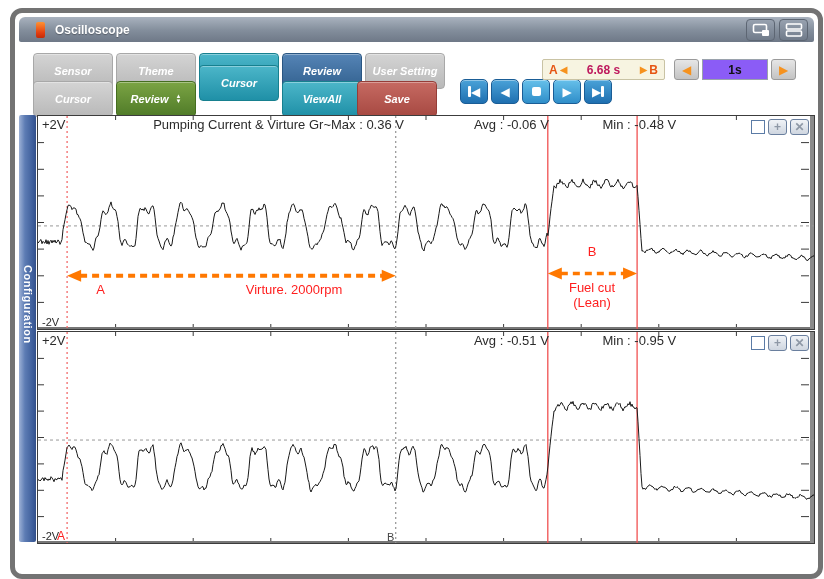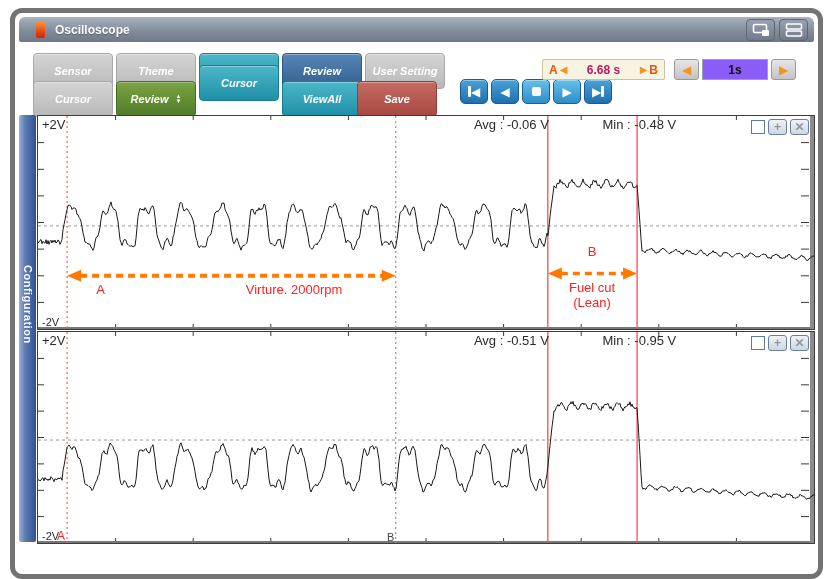--- a/index.html
+++ b/index.html
@@ -177,20 +177,21 @@
         <line x1="599.1" y1="0" x2="599.1" y2="213" stroke="#f05050" stroke-width="1.3"></line>
         <polyline points="0,127.0 1,125.9 2,124.4 3,123.5 4,127.7 5,125.3 6,126.6 7,127.2 8,123.7 9,128.0 10,124.5 11,128.3 12,125.4 13,124.2 14,127.0 15,124.4 16,126.2 17,124.1 18,127.0 19,126.1 20,123.9 21,125.2 22,128.4 23,126.2 24,123.5 25,113.7 26,108.6 27,103.7 28,98.3 29,93.8 30,89.5 31,89.0 32,89.6 33,90.4 34,93.6 35,92.2 36,91.8 37,92.3 38,93.2 39,98.4 40,98.6 41,101.3 42,102.8 43,105.5 44,110.8 45,116.8 46,120.9 47,126.2 48,126.2 49,127.2 50,127.8 51,128.0 52,128.3 53,131.0 54,132.4 55,134.4 56,131.9 57,126.1 58,121.7 59,120.8 60,120.0 61,116.0 62,111.1 63,103.5 64,97.9 65,94.8 66,96.0 67,97.7 68,98.6 69,97.3 70,95.8 71,91.3 72,88.9 73,85.9 74,90.4 75,92.2 76,93.7 77,93.5 78,95.4 79,100.5 80,105.5 81,114.5 82,123.5 83,126.6 84,129.5 85,126.3 86,123.9 87,123.5 88,124.3 89,127.8 90,128.4 91,129.4 92,130.5 93,129.4 94,130.2 95,130.7 96,130.1 97,129.8 98,122.4 99,111.8 100,100.4 101,96.1 102,92.4 103,93.0 104,94.1 105,92.9 106,94.6 107,91.6 108,93.1 109,95.6 110,97.5 111,97.8 112,94.7 113,91.8 114,90.2 115,89.9 116,93.6 117,101.2 118,110.3 119,118.9 120,122.3 121,125.0 122,128.1 123,131.0 124,132.3 125,133.7 126,129.6 127,125.3 128,124.6 129,122.3 130,123.2 131,126.5 132,128.9 133,130.1 134,128.0 135,121.0 136,118.4 137,111.0 138,106.6 139,101.9 140,96.3 141,91.6 142,87.0 143,86.3 144,87.3 145,92.3 146,95.0 147,94.2 148,93.4 149,92.5 150,94.2 151,95.8 152,97.9 153,99.2 154,101.6 155,104.2 156,108.6 157,116.3 158,121.9 159,124.6 160,129.6 161,131.6 162,130.9 163,129.5 164,130.6 165,131.1 166,130.6 167,131.0 168,130.4 169,125.5 170,121.5 171,120.3 172,119.2 173,117.8 174,113.7 175,107.4 176,101.0 177,96.8 178,96.3 179,94.9 180,95.7 181,94.0 182,92.8 183,90.9 184,86.9 185,87.4 186,87.0 187,93.2 188,95.6 189,97.4 190,99.9 191,102.2 192,106.9 193,115.0 194,120.2 195,125.7 196,127.7 197,126.0 198,123.8 199,122.4 200,125.5 201,128.7 202,131.2 203,134.2 204,131.0 205,129.5 206,129.7 207,128.6 208,127.6 209,126.7 210,120.3 211,111.3 212,100.8 213,93.5 214,93.4 215,93.4 216,97.1 217,98.4 218,95.4 219,93.9 220,94.5 221,91.8 222,94.1 223,92.8 224,93.5 225,91.7 226,88.0 227,88.8 228,94.0 229,101.8 230,112.4 231,121.8 232,126.6 233,128.1 234,127.4 235,128.5 236,129.7 237,129.6 238,128.7 239,125.5 240,123.3 241,124.2 242,123.1 243,128.3 244,131.5 245,132.6 246,128.1 247,122.7 248,117.1 249,106.3 250,102.6 251,96.6 252,95.7 253,91.5 254,88.8 255,87.8 256,88.6 257,91.8 258,95.2 259,96.4 260,96.4 261,95.7 262,93.5 263,94.4 264,93.6 265,96.9 266,102.3 267,106.1 268,110.6 269,115.8 270,120.8 271,127.7 272,131.4 273,132.5 274,133.2 275,132.5 276,129.8 277,128.7 278,127.6 279,128.9 280,126.7 281,125.7 282,123.9 283,122.4 284,118.2 285,116.4 286,113.9 287,108.9 288,103.8 289,98.5 290,95.3 291,91.1 292,90.3 293,90.8 294,91.5 295,90.5 296,88.5 297,87.3 298,89.1 299,92.0 300,96.0 301,99.6 302,102.3 303,101.6 304,107.3 305,111.7 306,116.5 307,121.9 308,126.9 309,124.8 310,124.2 311,125.7 312,126.0 313,127.1 314,132.1 315,133.8 316,133.5 317,130.3 318,129.0 319,124.7 320,123.0 321,122.5 322,118.6 323,111.2 324,103.6 325,96.7 326,93.5 327,94.9 328,98.2 329,98.2 330,99.0 331,93.9 332,92.5 333,89.5 334,89.3 335,90.7 336,91.2 337,91.2 338,90.6 339,92.5 340,95.6 341,105.3 342,115.5 343,123.6 344,129.5 345,127.6 346,126.5 347,125.7 348,126.0 349,126.0 350,126.7 351,128.9 352,127.4 353,124.8 354,125.6 355,128.8 356,131.9 357,132.8 358,129.4 359,123.2 360,115.6 361,105.2 362,96.8 363,95.9 364,94.6 365,93.7 366,91.1 367,89.3 368,91.3 369,92.6 370,95.9 371,98.3 372,99.4 373,95.5 374,93.6 375,91.3 376,91.0 377,95.2 378,101.0 379,108.2 380,116.0 381,118.9 382,123.6 383,126.4 384,132.0 385,133.7 386,135.0 387,130.1 388,127.7 389,126.4 390,125.0 391,124.9 392,126.4 393,127.8 394,125.5 395,124.5 396,120.5 397,116.7 398,111.9 399,109.8 400,103.8 401,97.7 402,91.4 403,88.1 404,87.9 405,90.2 406,89.7 407,92.0 408,90.9 409,90.9 410,92.7 411,94.9 412,98.1 413,99.4 414,101.4 415,102.6 416,105.8 417,110.0 418,116.3 419,121.9 420,124.7 421,127.7 422,128.9 423,129.1 424,127.4 425,128.4 426,131.0 427,133.5 428,132.2 429,130.2 430,127.8 431,123.6 432,122.3 433,120.0 434,118.2 435,113.5 436,106.1 437,99.8 438,94.8 439,94.5 440,97.8 441,97.4 442,96.0 443,94.9 444,90.3 445,87.8 446,88.7 447,88.6 448,90.8 449,92.6 450,93.8 451,95.1 452,99.4 453,103.8 454,113.9 455,123.2 456,126.7 457,127.5 458,125.8 459,122.2 460,122.0 461,124.8 462,126.4 463,130.3 464,130.0 465,128.1 466,128.3 467,127.6 468,129.4 469,131.3 470,128.0 471,121.3 472,111.8 473,102.3 474,94.7 475,93.5 476,92.0 477,93.0 478,94.0 479,94.9 480,94.1 481,93.0 482,93.5 483,97.3 484,96.1 485,94.3 486,92.5 487,87.7 488,88.5 489,93.9 490,102.1 491,109.5 492,119.4 493,123.3 494,127.0 495,127.5 496,130.5 497,131.5 498,131.1 499,131.9 500,128.3 501,123.1 502,122.4 503,124.8 504,127.6 505,128.1 506,130.5 507,127.3 508,121.4 509,117.1 510,119.6 511,110.9 512,100.9 513,92.4 514,85.2 515,77.4 516,69.8 517,71.1 518,72.2 519,67.5 520,67.3 521,67.7 522,63.4 523,66.6 524,65.6 525,68.3 526,67.2 527,68.4 528,70.5 529,71.4 530,71.5 531,66.7 532,66.8 533,65.5 534,63.4 535,66.8 536,66.0 537,68.3 538,69.7 539,70.5 540,70.9 541,70.8 542,70.7 543,68.7 544,66.5 545,62.9 546,66.8 547,67.3 548,69.1 549,68.7 550,70.2 551,71.0 552,72.2 553,68.1 554,69.0 555,64.4 556,64.3 557,66.3 558,64.5 559,68.1 560,69.9 561,68.6 562,70.3 563,72.4 564,70.7 565,68.1 566,67.8 567,63.9 568,63.5 569,63.5 570,64.1 571,66.5 572,69.7 573,71.1 574,69.3 575,71.0 576,70.1 577,68.9 578,67.3 579,65.6 580,63.3 581,66.3 582,67.5 583,70.6 584,69.8 585,72.6 586,72.3 587,70.4 588,69.1 589,67.2 590,66.2 591,66.4 592,66.3 593,65.8 594,66.8 595,71.3 596,71.3 597,71.8 598,70.4 599,69.4 600,80.7 601,94.7 602,108.4 603,122.6 604,135.2 605,134.6 606,135.7 607,136.9 608,134.7 609,133.9 610,134.5 611,133.3 612,133.4 613,132.6 614,132.3 615,134.8 616,134.2 617,136.6 618,137.0 619,137.1 620,135.7 621,136.3 622,134.3 623,134.0 624,132.7 625,132.3 626,132.9 627,133.6 628,135.0 629,135.5 630,136.6 631,137.6 632,137.6 633,135.8 634,136.5 635,135.3 636,135.0 637,134.4 638,133.0 639,134.8 640,135.8 641,135.0 642,136.0 643,137.8 644,137.0 645,138.7 646,136.6 647,136.3 648,135.0 649,133.8 650,135.0 651,135.5 652,134.7 653,136.6 654,137.2 655,137.7 656,137.7 657,138.5 658,138.7 659,138.0 660,136.9 661,135.7 662,134.3 663,133.9 664,135.1 665,137.0 666,137.8 667,137.3 668,138.9 669,139.9 670,139.6 671,137.5 672,137.9 673,136.6 674,136.6 675,134.6 676,136.6 677,136.1 678,136.9 679,137.3 680,138.4 681,140.0 682,140.0 683,140.3 684,139.5 685,137.1 686,136.5 687,137.0 688,136.3 689,137.0 690,137.3 691,138.4 692,139.0 693,140.6 694,141.0 695,140.8 696,139.7 697,138.6 698,137.6 699,137.9 700,137.6 701,137.1 702,137.4 703,138.5 704,138.4 705,140.7 706,141.7 707,141.7 708,139.6 709,140.5 710,140.0 711,137.8 712,137.5 713,136.6 714,137.8 715,138.2 716,138.9 717,140.1 718,140.6 719,141.2 720,140.5 721,140.9 722,140.0 723,139.4 724,138.4 725,138.6 726,137.8 727,138.8 728,138.5 729,141.1 730,141.5 731,142.2 732,141.4 733,142.9 734,140.2 735,139.6 736,139.5 737,138.6 738,138.3 739,138.3 740,140.1 741,139.5 742,142.1 743,141.3 744,142.8 745,141.9 746,141.7 747,142.0 748,139.7 749,140.7 750,138.6 751,138.7 752,138.7 753,139.9 754,142.1 755,141.5 756,142.9 757,142.8 758,143.7 759,143.2 760,142.2 761,141.6 762,141.1 763,139.3 764,139.3 765,141.0 766,140.5 767,142.0 768,143.8 769,144.3 770,144.4 771,142.7 772,142.5 773,141.2 774,140.9 775,139.7 776,140.4 " fill="none" stroke="#1a1a1a" stroke-width="1"></polyline>
         <line x1="42.099999999999994" y1="159.75" x2="344.736" y2="159.75" stroke="#ff7800" stroke-width="4" stroke-dasharray="7 5"></line>
         <polygon points="29.099999999999998,159.75 43.099999999999994,153.75 43.099999999999994,165.75" fill="#ff7800"></polygon>
         <polygon points="357.736,159.75 343.736,153.75 343.736,165.75" fill="#ff7800"></polygon>
         <line x1="522.832" y1="157.62" x2="586.072" y2="157.62" stroke="#ff7800" stroke-width="3.5" stroke-dasharray="7 5"></line>
         <polygon points="509.832,157.62 523.832,151.62 523.832,163.62" fill="#ff7800"></polygon>
         <polygon points="599.072,157.62 585.072,151.62 585.072,163.62" fill="#ff7800"></polygon>
       </svg>
     <div class="hlabel" style="left:4px">+2V</div>
+    <div class="hlabel ctr" style="left:31%">Pumping Current &amp; Virture Gr~Max : 0.36 V</div>
     <div class="hlabel ctr" style="left:61%">Avg : -0.06 V</div>
     <div class="hlabel ctr" style="left:77.5%">Min : -0.48 V</div>
     <div class="chart-ctrl">
       <span class="cb"></span>
       <span class="mini">+</span>
       <span class="mini">✕</span>
     </div>
     <div class="vlabel" style="left:4px;bottom:1px">-2V</div>
     <div class="ann" style="left:7.5%;top:78%">A</div>
     <div class="ann ctr" style="left:33%;top:78%">Virture. 2000rpm</div>

